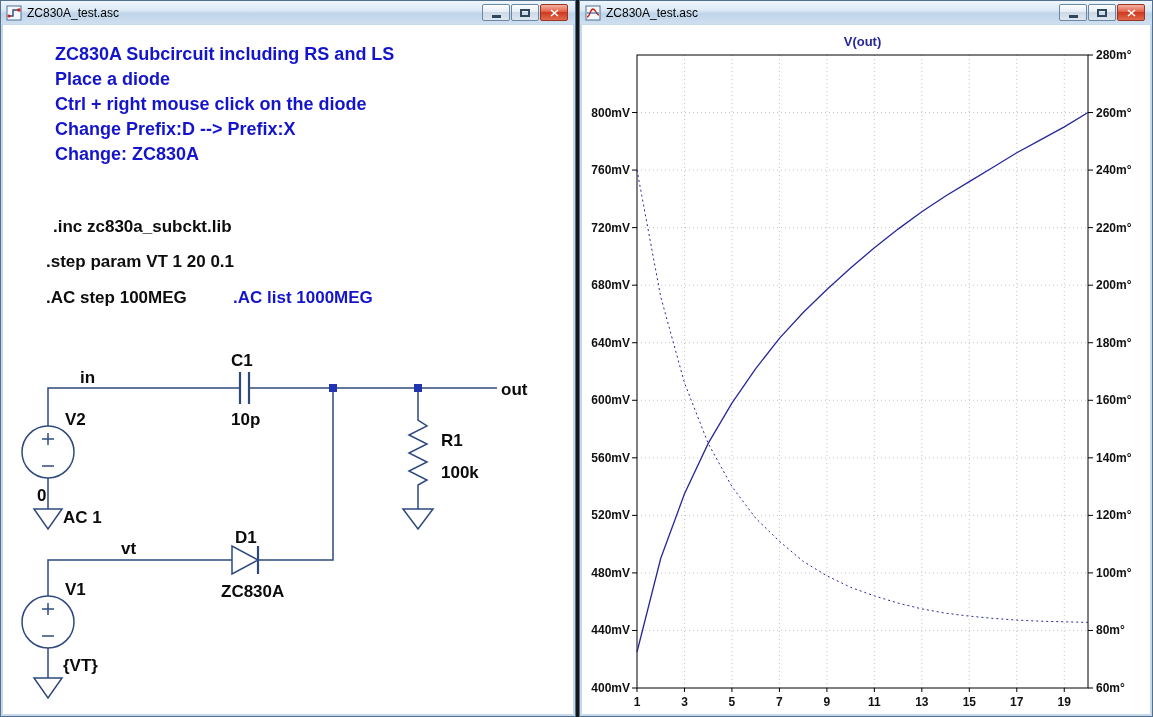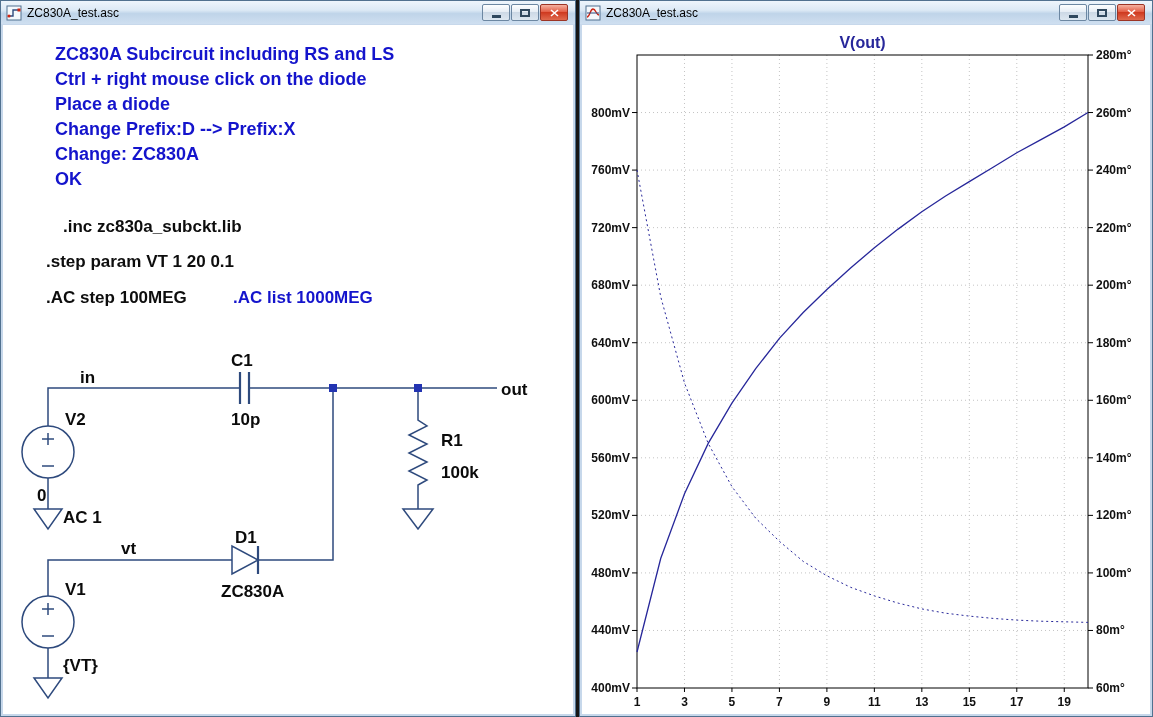--- a/index.html
+++ b/index.html
@@ -25,34 +25,34 @@
     border-color:#9c3425;}
   .g-min{width:9px;height:3px;background:#30485e;margin-top:8px;}
   .g-max{width:10px;height:8px;border:2px solid #30485e;box-sizing:border-box;}
 
   .canvas{position:absolute;left:2px;right:2px;top:24px;bottom:2px;background:#fff;overflow:hidden;}
 
   
   .notes{position:absolute;left:52px;top:17px;line-height:25px;
     font-size:18px;font-weight:bold;color:var(--comment-blue,#1414cc);}
   .directive{position:absolute;font-size:17px;font-weight:bold;color:#0d0d0d;white-space:nowrap;}
-  .d-inc{left:60px;top:192px;}
+  .d-inc{left:50px;top:192px;}
   .d-step{left:43px;top:227px;text-align:center;}
   .d-ac1{left:43px;top:263px;}
   .d-ac2{left:230px;top:263px;color:var(--comment-blue,#1414cc);}
 
   svg.schematic{position:absolute;left:0;top:0;}
   .sch{stroke:var(--wire,#2e4a7d);stroke-width:1.5;fill:none;}
   .sch-thick{stroke:var(--wire,#2e4a7d);stroke-width:2.2;fill:none;}
   .junction{fill:var(--junction,#2334b2);stroke:none;}
   .sch-text{font-family:"Liberation Sans",sans-serif;font-size:17px;font-weight:bold;fill:#0b0b0b;}
 
   
   .plot-title{position:absolute;left:55px;width:451px;top:9px;text-align:center;
-    font-size:16px;font-weight:bold;color:var(--trace,#27279a);cursor:pointer;}
+    font-size:13px;font-weight:bold;color:var(--trace,#27279a);cursor:pointer;}
   #plot{position:absolute;left:0;top:0;}
   #plot text{font-family:"Liberation Sans",sans-serif;font-size:12px;font-weight:bold;fill:#101010;}
   .grid{stroke:var(--grid,#c4c4c4);stroke-width:1;stroke-dasharray:1 3;}
   .plot-border{fill:none;stroke:#000;stroke-width:1;}
   .tick{stroke:#000;stroke-width:1;}
   .trace{fill:none;stroke:var(--trace,#27279a);stroke-width:1.3;}
   .trace.dotted{stroke-dasharray:2 3;stroke-width:1;}
 </style>
 </head>
 <body>
@@ -80,25 +80,24 @@
           <path d="M1 1 L8 7 M8 1 L1 7" stroke="#fff" stroke-width="1.6"></path>
         </svg>
       </button>
     </span>
   </header>
 
   <div class="canvas">
 
     <div class="notes">
       <div>ZC830A Subcircuit including RS and LS</div>
+      <div>Place a diode</div>
       <div>Ctrl + right mouse click on the diode</div>
-      <div>Place a diode</div>
       <div>Change Prefix:D --&gt; Prefix:X</div>
       <div>Change: ZC830A</div>
-      <div>OK</div>
     </div>
 
     <div class="directive d-inc">.inc zc830a_subckt.lib</div>
     <div class="directive d-step">.step param VT 1 20 0.1</div>
     <div class="directive d-ac1">.AC step 100MEG</div>
     <div class="directive d-ac2">.AC list 1000MEG</div>
 
     <svg class="schematic" width="570" height="691" viewBox="0 0 570 691">
 
       <polyline class="sch" points="45,401 45,363 237,363"></polyline>

